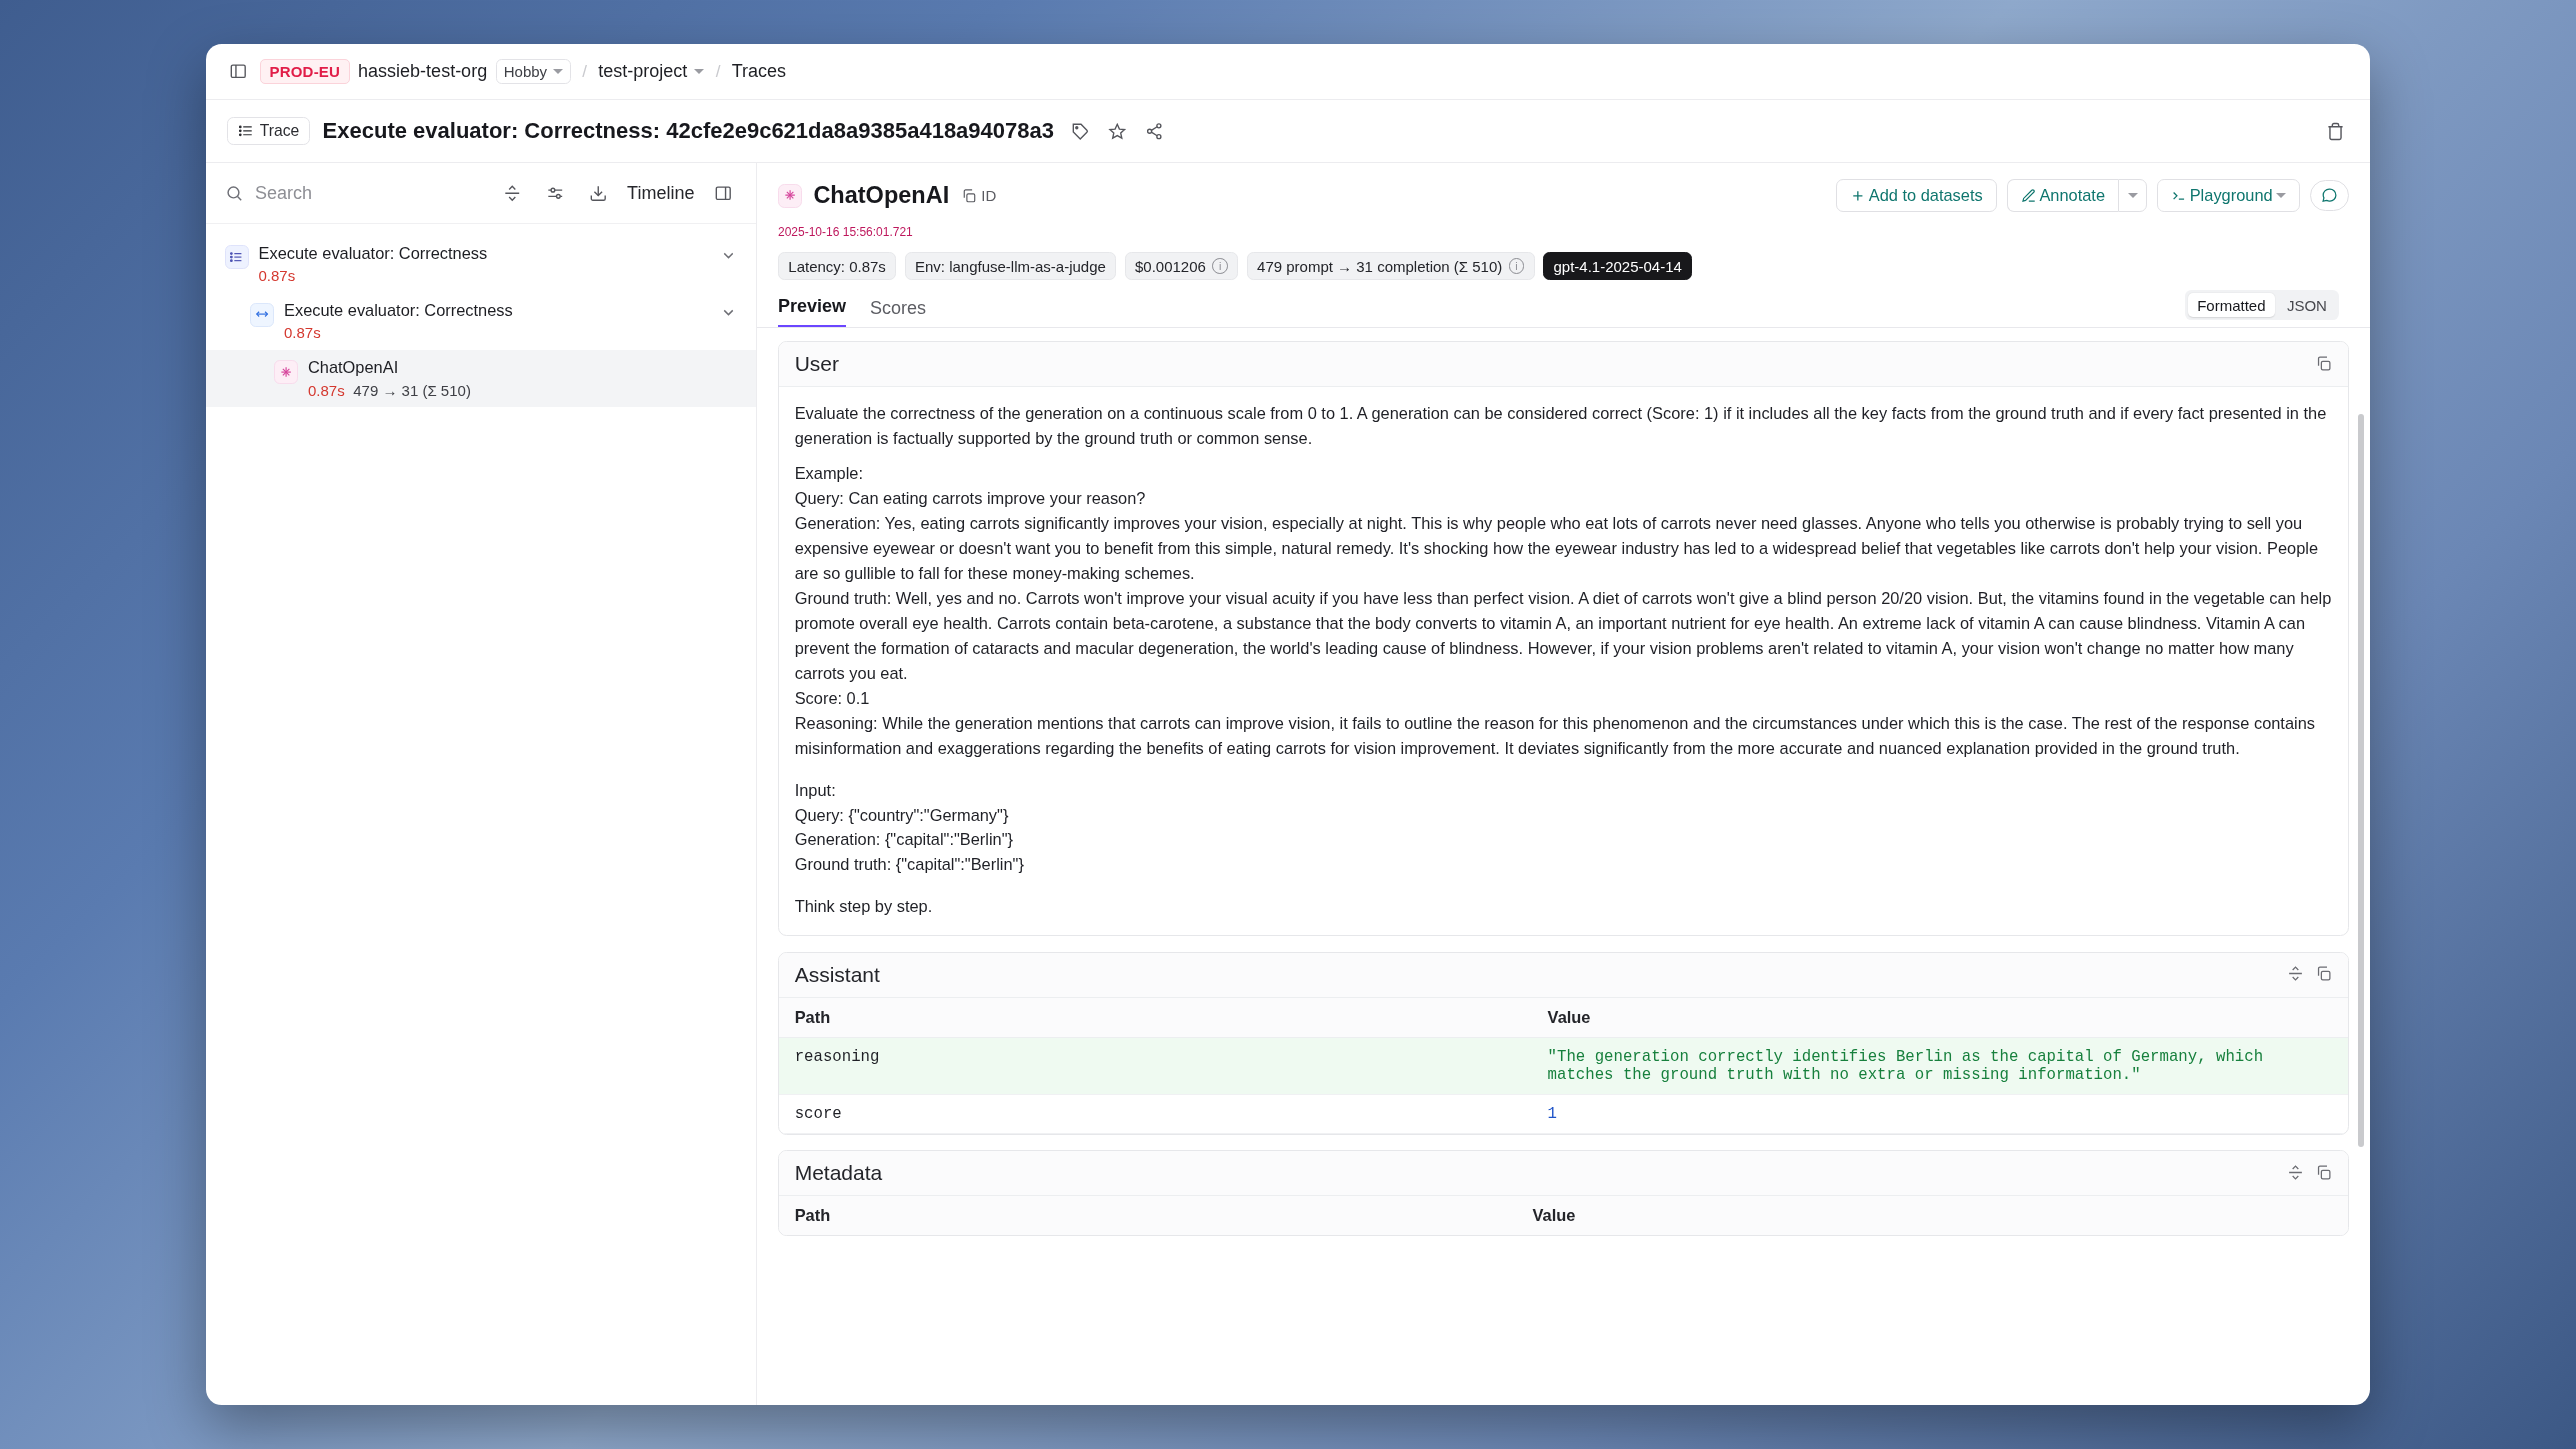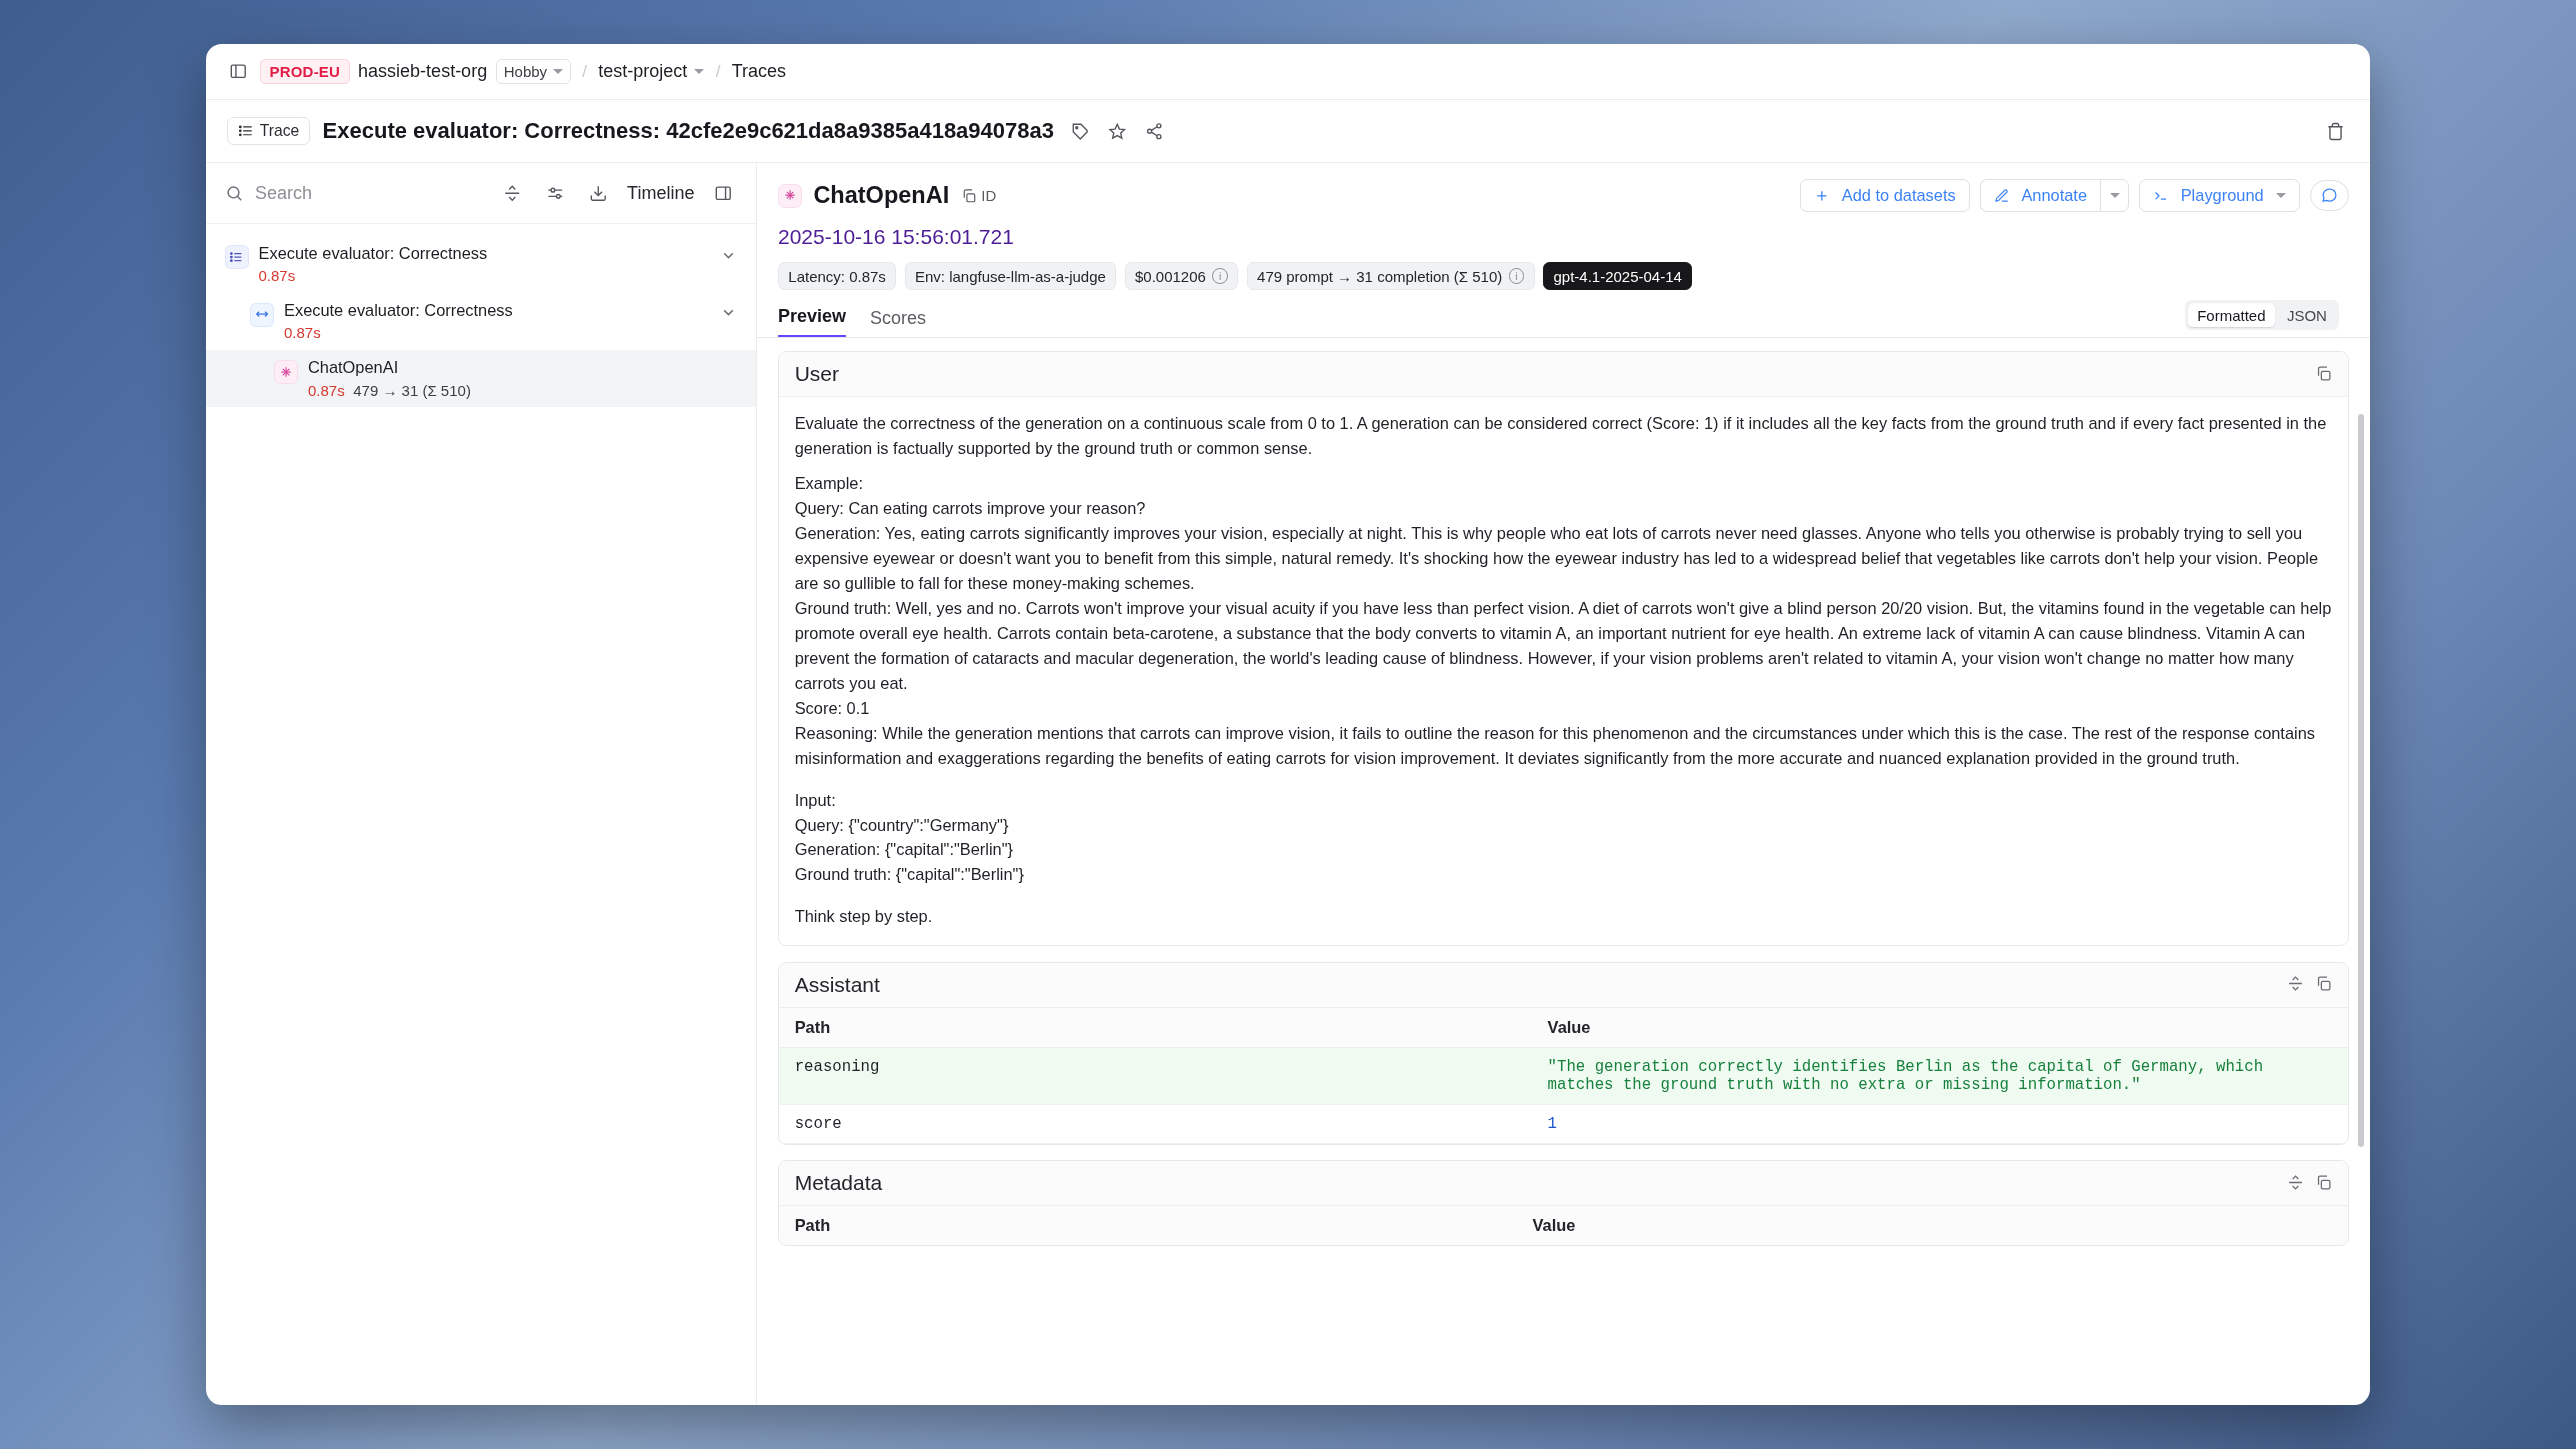--- a/index.html
+++ b/index.html
@@ -151,30 +151,30 @@
     background: #fdeef6; border: 0.7px solid #f8dcec; color: #d6469c;
     display: flex; align-items: center; justify-content: center; font-size: 13.5px;
   }
   .obs-name { font-size: 23.5px; font-weight: 700; color: #17181d; }
   .id-chip {
     display: inline-flex; align-items: center; gap: 5px;
     font-size: 15px; color: #5a5b61;
   }
   .hdr-actions { display: flex; align-items: center; gap: 10px; }
   .btn {
-    display: inline-flex; align-items: center; gap: 12px;
+    display: inline-flex; align-items: center; gap: 3px;
     border: 0.7px solid #e0e0e4; background: #fff;
     border-radius: 7.1px; padding: 6.4px 13px;
-    font-size: 16.4px; color: #3b82f6;
+    font-size: 16.4px; color: #0f766e;
   }
   .btn-split-left { border-top-right-radius: 0; border-bottom-right-radius: 0; border-right: none; }
   .btn-split-right { border-top-left-radius: 0; border-bottom-left-radius: 0; padding: 6.4px 8.5px; }
   .btn-round { border-radius: 711px; padding: 6.4px 10px; }
 
-  .timestamp { font-size: 21px; color: #4c1d95; margin: 13px 0 0 0; }
+  .timestamp { font-size: 12px; color: #be185d; margin: 13px 0 0 0; }
 
   .chips { display: flex; flex-wrap: wrap; gap: 8.5px; margin-top: 13px; }
   .chip {
     display: inline-flex; align-items: center; gap: 6.4px;
     background: #f1f2f4; border: 0.7px solid #e6e7ea;
     border-radius: 6.4px; padding: 4.3px 9.3px;
     font-size: 15px; color: #24252a;
   }
   .chip-dark { background: #18181b; color: #ffffff; border-color: #18181b; font-weight: 400; }
   .info-i {

